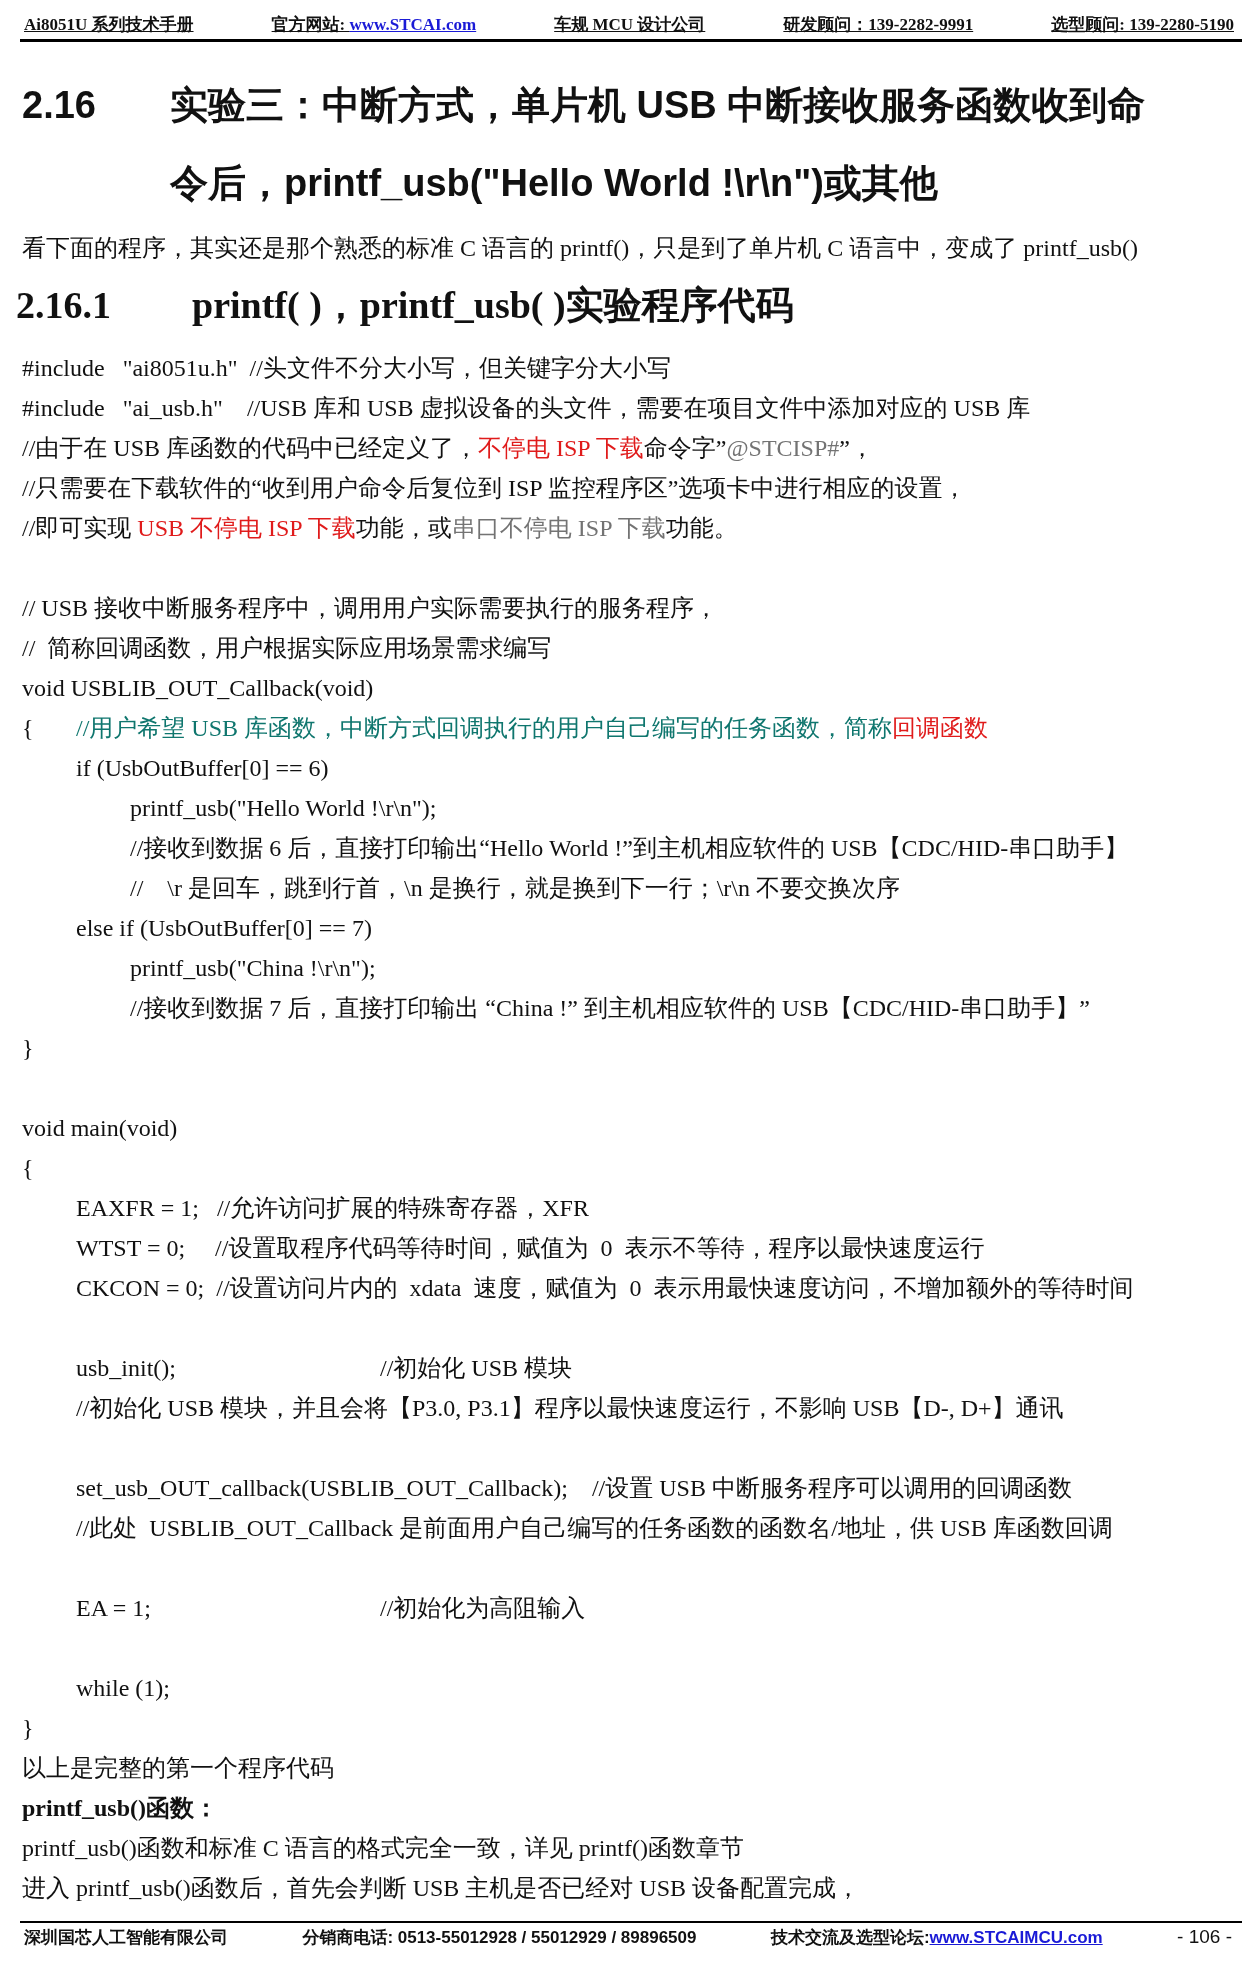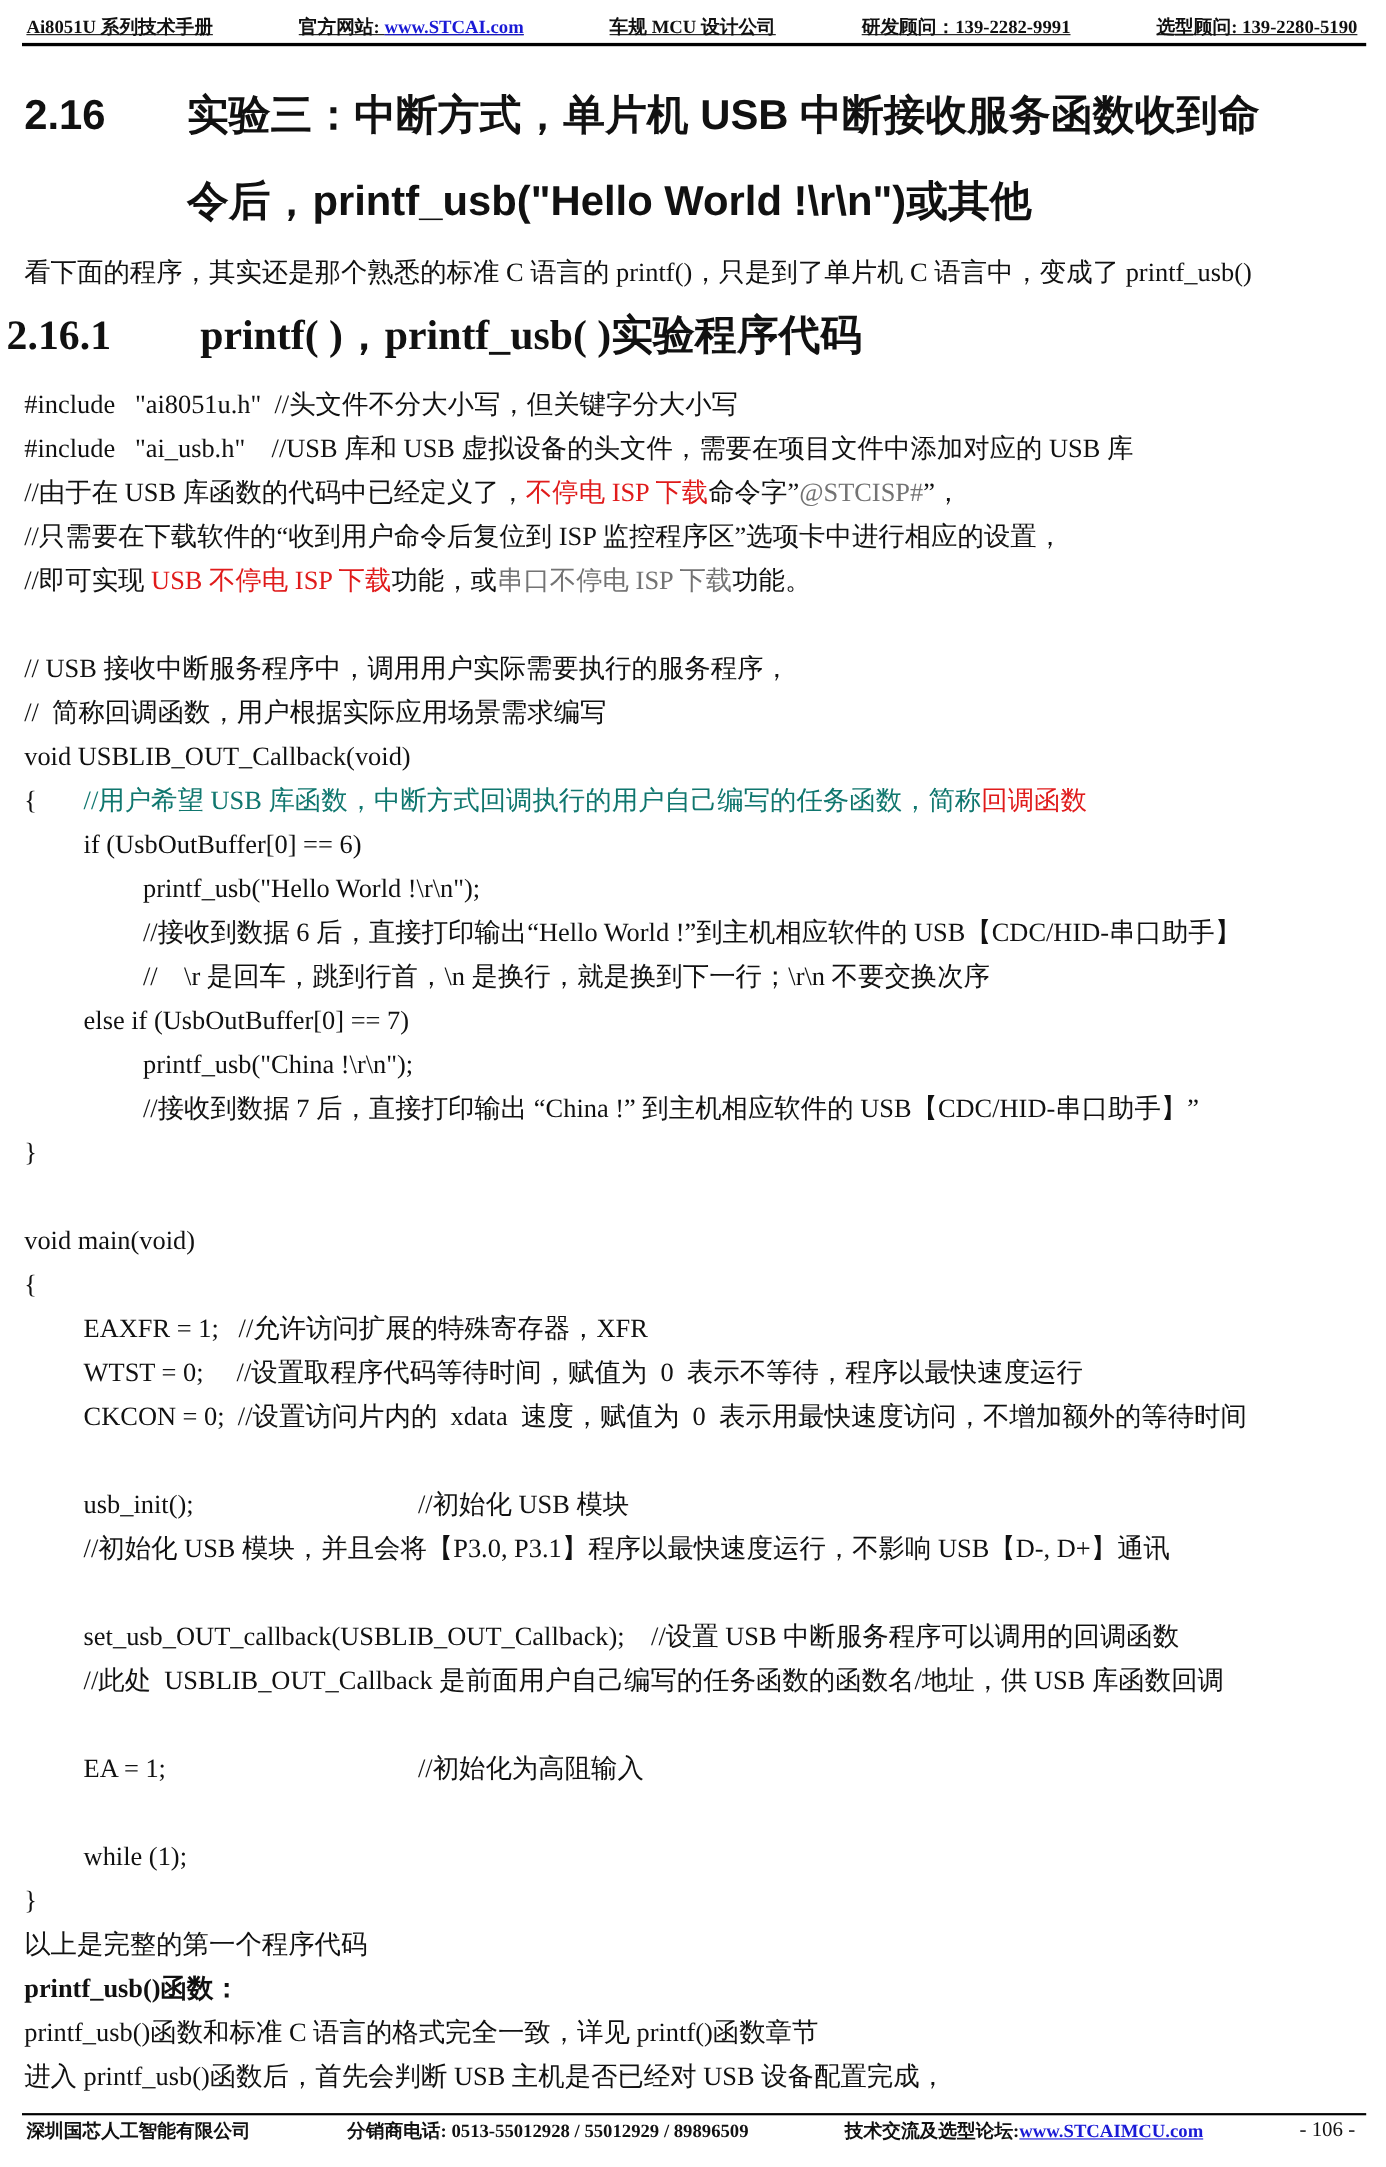--- a/index.html
+++ b/index.html
@@ -11,36 +11,36 @@
     position: absolute; left: 20px; top: 12px; width: 1222px; height: 30px;
     font-family: "Liberation Serif", serif; font-weight: bold; font-size: 17px;
     display: flex; align-items: center; justify-content: space-between;
     border-bottom: 3px solid #000;
     padding: 0 8px 2px 4px; box-sizing: border-box; text-decoration: underline;
   }
   .header a, .footer a { color: #1a1ad6; text-decoration: underline; }
   .footer {
     position: absolute; left: 20px; top: 1921px; width: 1222px; height: 30px;
     border-top: 2px solid #000; box-sizing: border-box;
-    font-family: Liberation Serif, serif; font-size: 17px; font-weight: bold;
+    font-family: Liberation Sans, sans-serif; font-size: 17px; font-weight: bold;
     display: flex; align-items: center; justify-content: space-between; padding: 0 10px 0 4px;
   }
   .footer .pg { font-weight: normal; font-size: 19px; }
   .h2 {
     position: absolute; left: 22px; top: 66px;
     font-family: "Liberation Sans", "DejaVu Sans", sans-serif; font-weight: bold;
     font-size: 38px; line-height: 78px;
   }
   .h2 .num { display: inline-block; width: 148px; }
   .h2 .line2 { padding-left: 148px; }
   .intro {
     position: absolute; left: 22px; top: 228px; font-size: 24px; line-height: 40px;
   }
   .h3 {
-    position: absolute; left: 6px; top: 280px;
+    position: absolute; left: 16px; top: 280px;
     font-family: "Liberation Serif", serif; font-weight: bold; font-size: 38px; line-height: 50px;
   }
   .h3 .num { display: inline-block; width: 176px; }
   .code {
     position: absolute; left: 22px; top: 348px; width: 1230px;
     font-size: 24px;
   }
   .ln { height: 40px; line-height: 40px; white-space: pre; }
   .ind1 { padding-left: 54px; }
   .ind2 { padding-left: 108px; }

